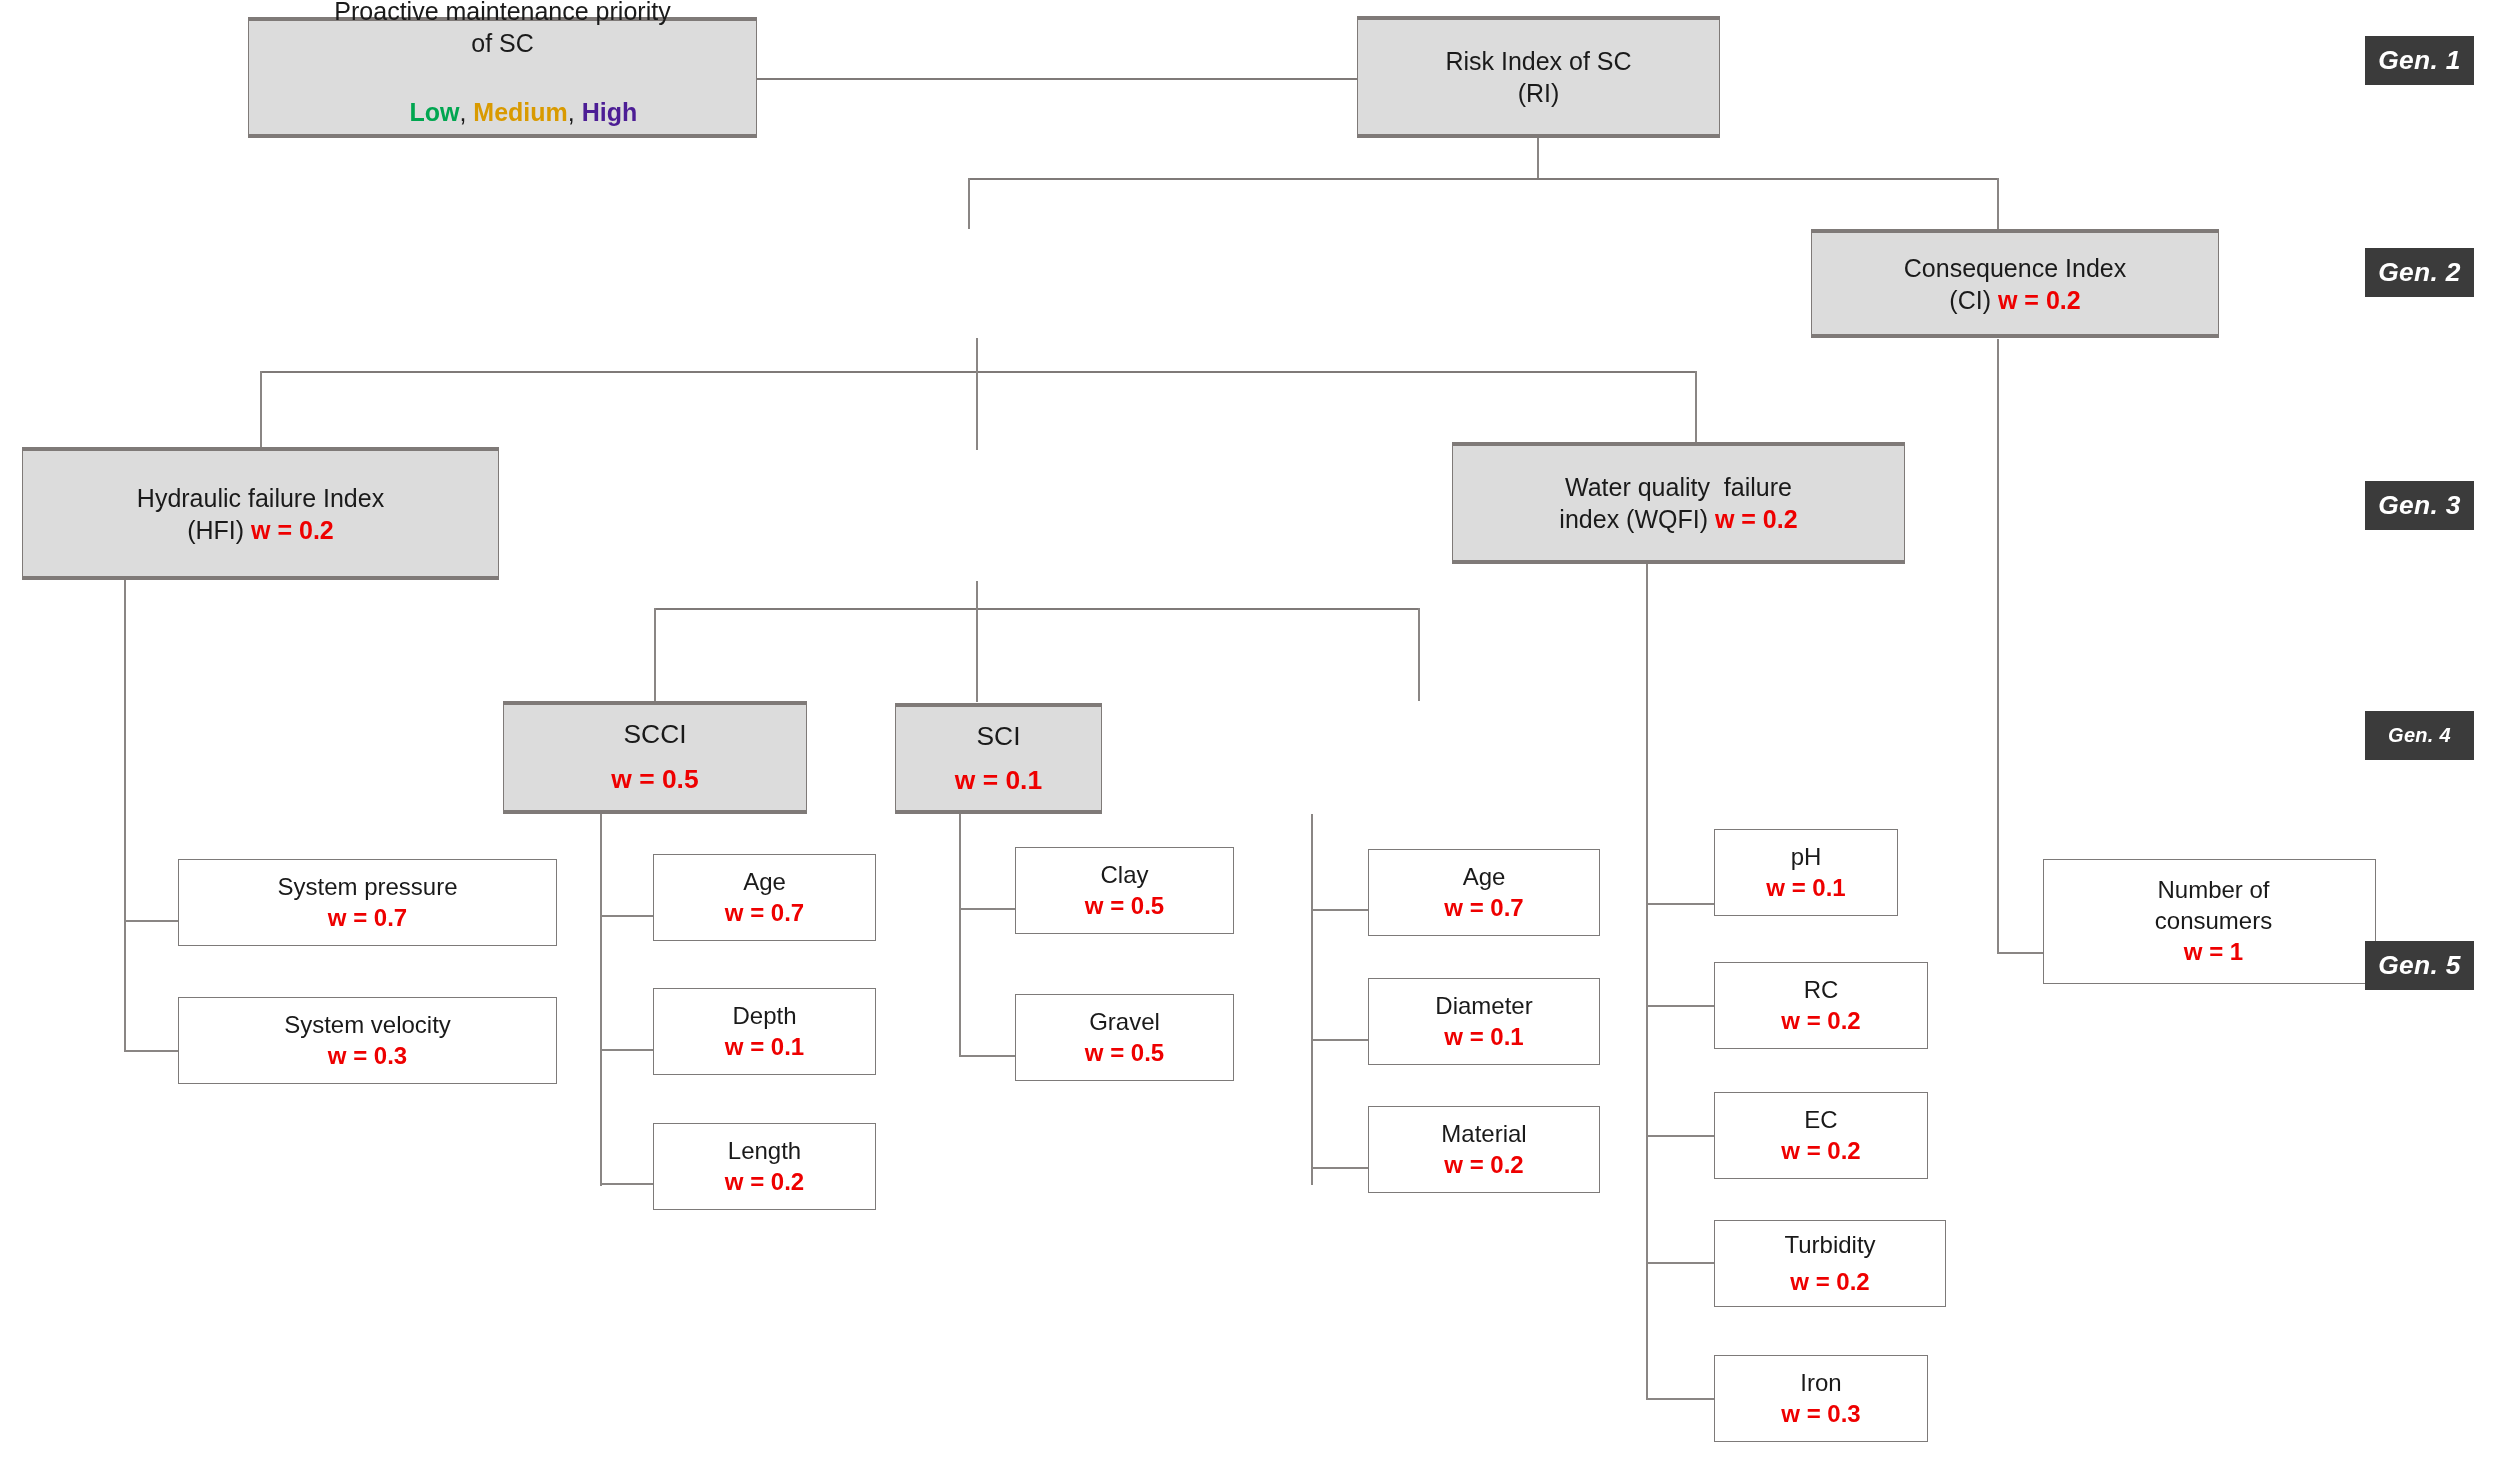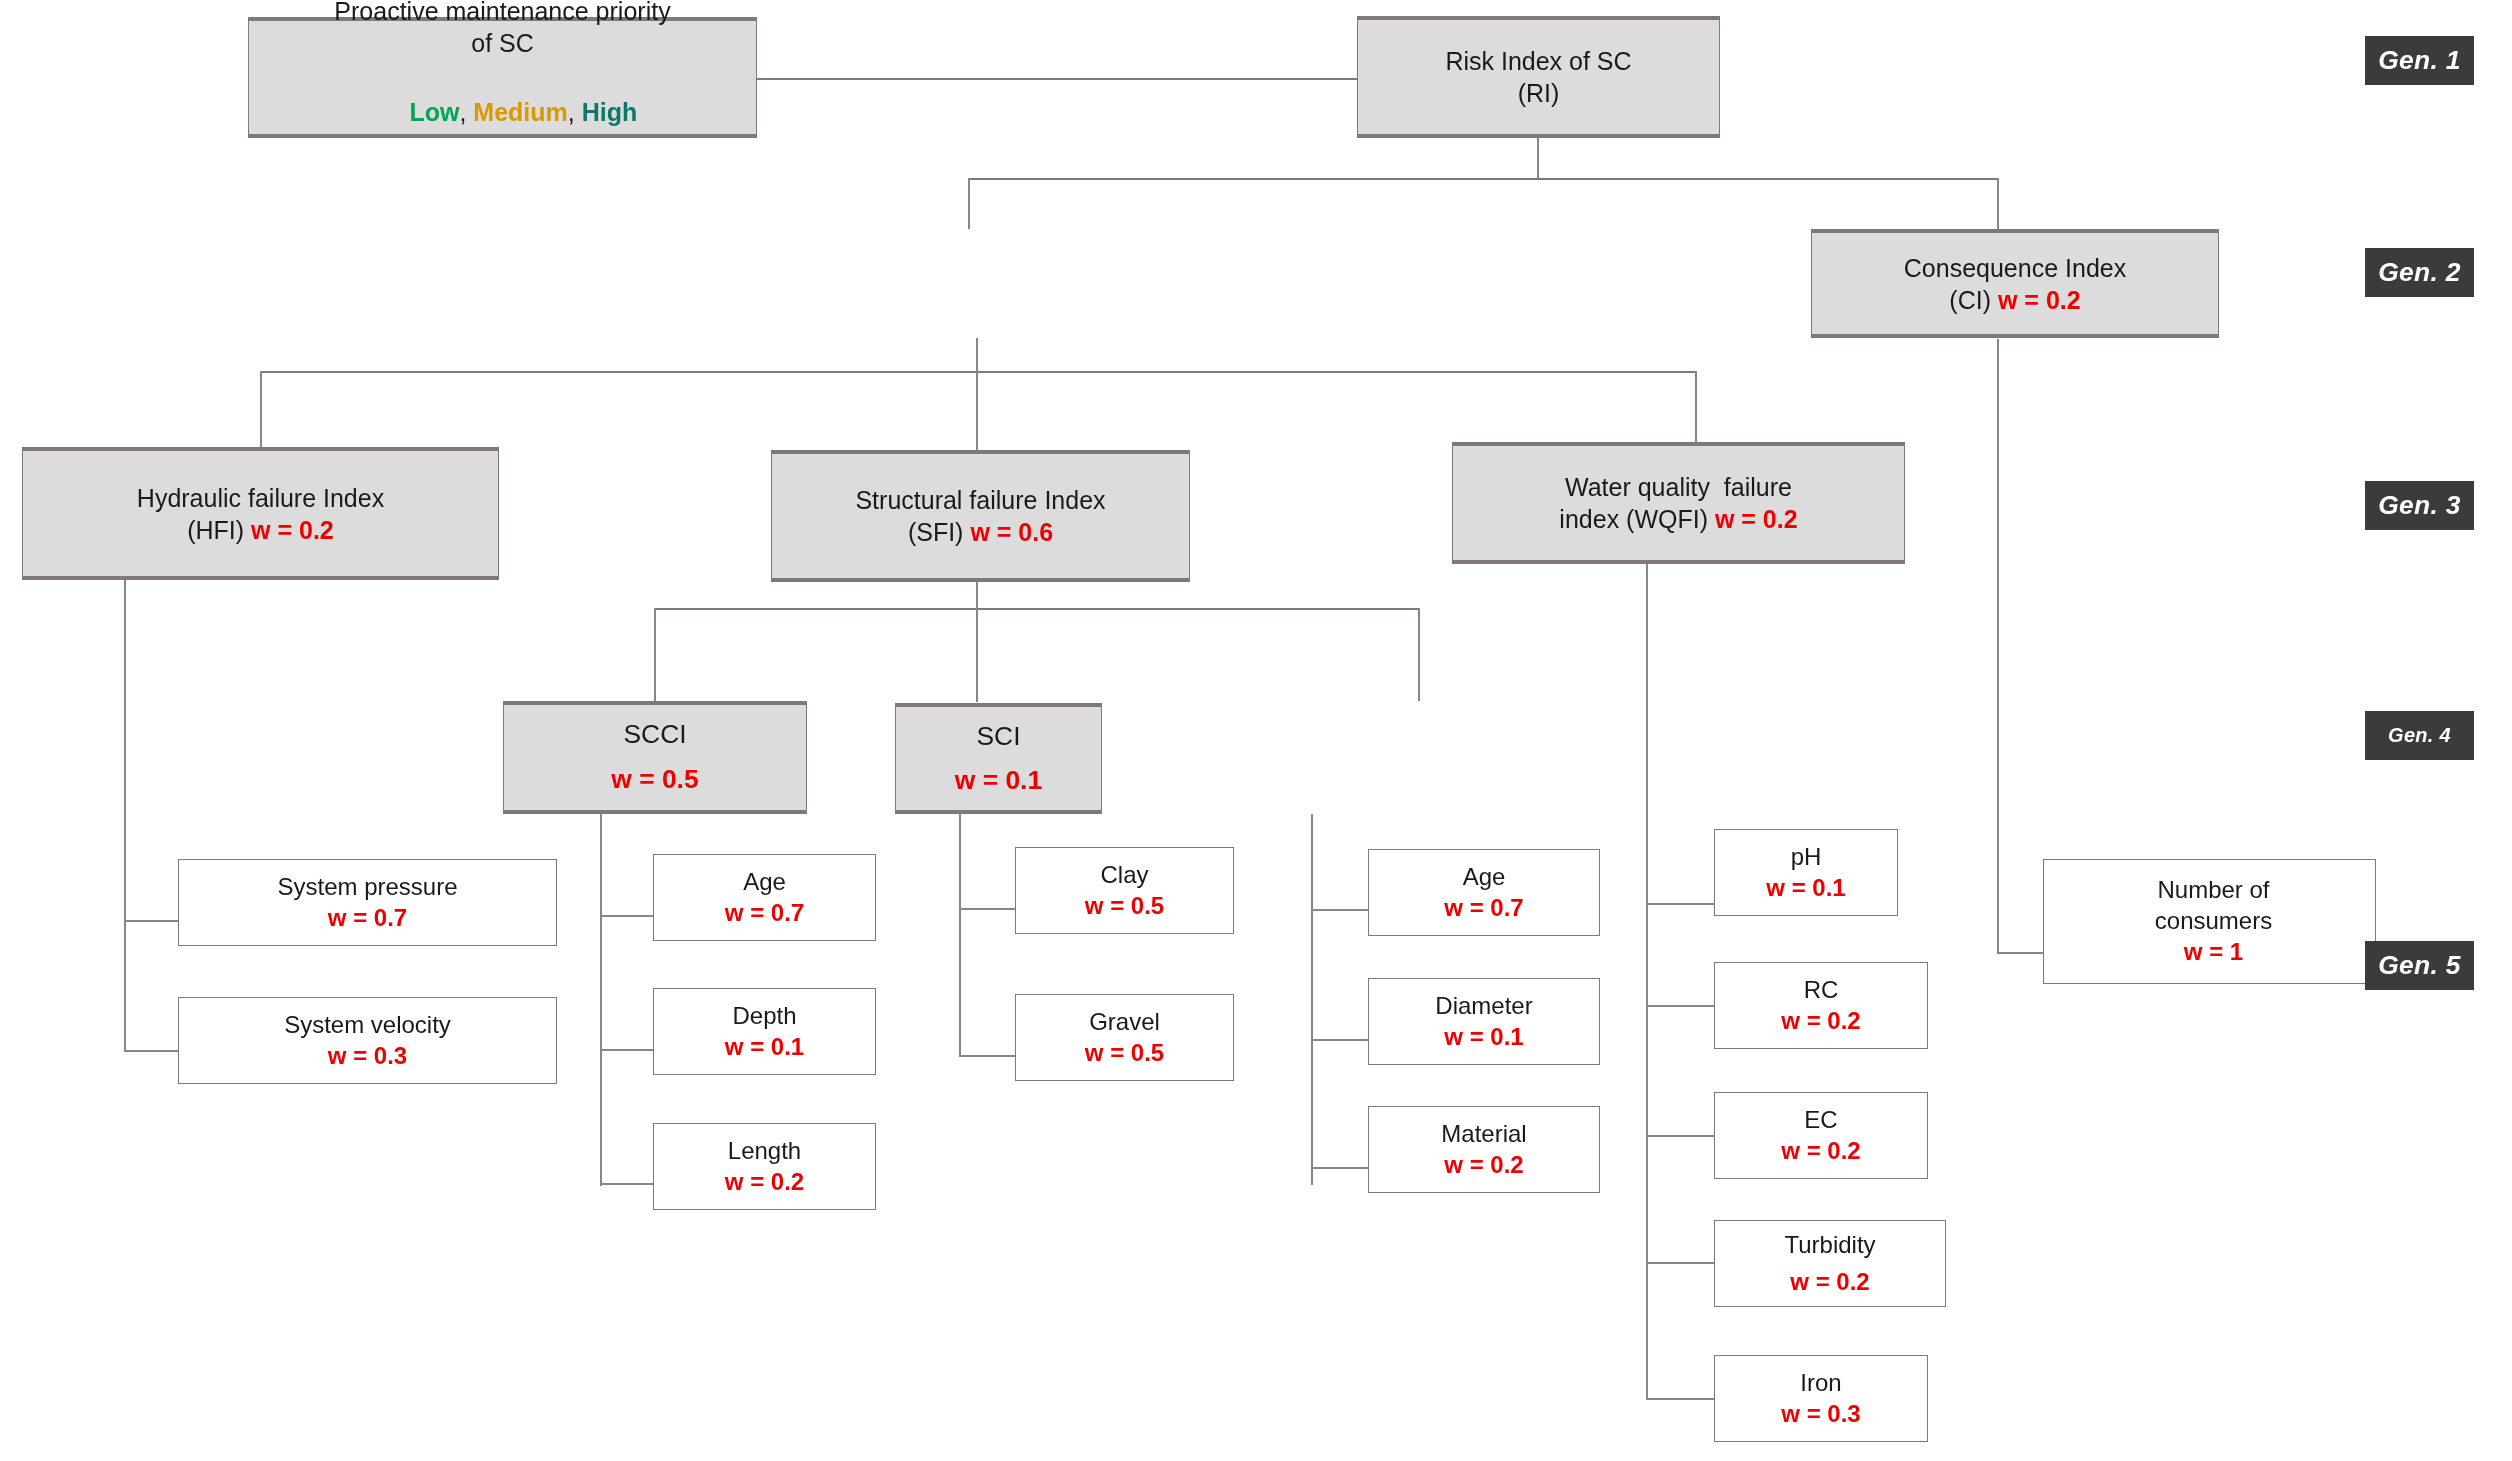--- a/index.html
+++ b/index.html
@@ -26,21 +26,21 @@
     box-shadow: inset 0 2.9px 0 0 #7f7a78, inset 0 -2.9px 0 0 #7f7a78;
   }
   .node.white{
     background:#ffffff;
     border:1.7px solid #7d7a79;
   }
   .node .ln{display:block;white-space:pre;}
   .w{color:#ee0000;font-weight:bold;}
   .lbl-low{color:#00a650;font-weight:bold;}
   .lbl-med{color:#d99a00;font-weight:bold;}
-  .lbl-high{color:#0f766e;font-weight:bold;}
+  .lbl-high{color:#4c1d95;font-weight:bold;}
 
   
   .hline{position:absolute;background:#7f7a78;height:2.3px;z-index:1;}
   .vline{position:absolute;background:#7f7a78;width:2.3px;z-index:1;}
   .hline.thin,.vline.thin{background:#8a8684;}
   .hline.thin{height:1.7px;}
   .vline.thin{width:1.7px;}
 
   
   .gen{
@@ -125,24 +125,20 @@
   <div class="node gray" style="left:1811px;top:229px;width:408px;height:109px;font-size:25px;">
     <span class="ln">Consequence Index</span>
     <span class="ln"><span>(CI) </span><span class="w">w = 0.2</span></span>
   </div>
 
   <div class="node gray" style="left:22px;top:447px;width:477px;height:133px;font-size:25px;">
     <span class="ln">Hydraulic failure Index</span>
     <span class="ln"><span>(HFI) </span><span class="w">w = 0.2</span></span>
   </div>
 
-  <div class="node gray" style="left:771px;top:450px;width:419px;height:132px;font-size:25px;">
-    <span class="ln">Structural failure Index</span>
-    <span class="ln"><span>(SFI) </span><span class="w">w = 0.6</span></span>
-  </div>
 
   <div class="node gray" style="left:1452px;top:442px;width:453px;height:122px;font-size:25px;">
     <span class="ln">Water quality  failure</span>
     <span class="ln"><span>index (WQFI) </span><span class="w">w = 0.2</span></span>
   </div>
 
   <div class="node gray" style="left:503px;top:701px;width:304px;height:113px;font-size:26.4px;justify-content:space-around;padding:10.3px 0;">
     <span class="ln">SCCI</span>
     <span class="ln w">w = 0.5</span>
   </div>

